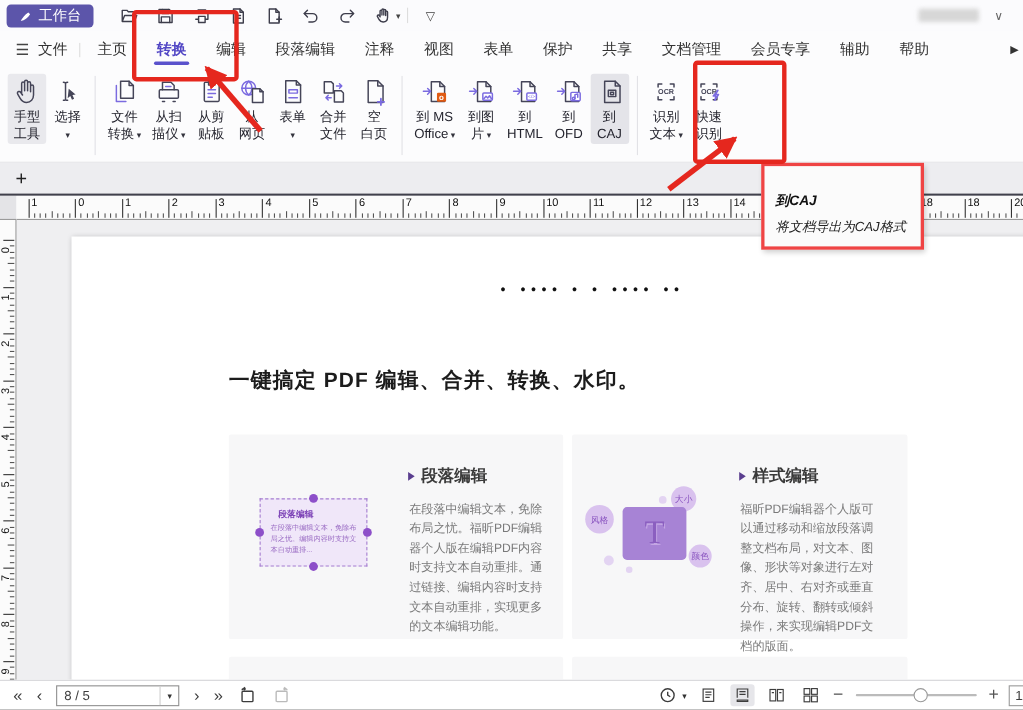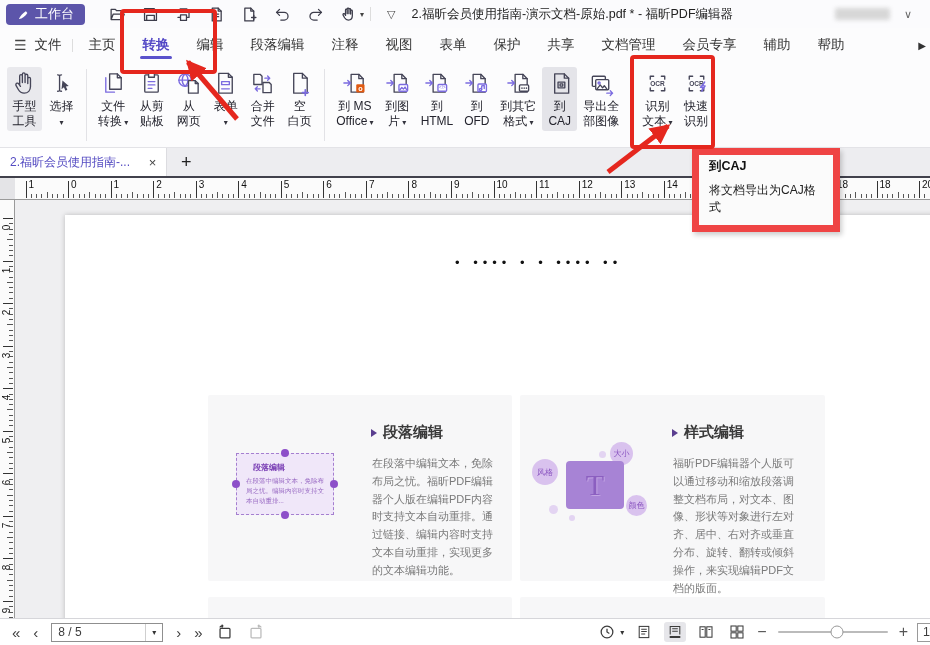--- a/index.html
+++ b/index.html
@@ -93,22 +93,22 @@
   
   .bubble{position:absolute;border-radius:50%;background:#d9c2ee;color:#8a55c0;display:flex;
           align-items:center;justify-content:center;font-size:8px;}
   .tsquare{position:absolute;left:46px;top:66px;width:58px;height:48px;background:#a783d5;
            border-radius:4px;display:flex;align-items:center;justify-content:center;
            font-family:"Liberation Serif",serif;font-size:30px;color:#8b5fc0;
            text-shadow:1px 1px 0 #c4a6e4;}
   .mini-dot{position:absolute;border-radius:50%;background:#e3d4f2;}
   
   .tooltip{position:absolute;left:692px;top:148px;width:148px;background:#fbfbfb;
-           border:7px solid #ef4444;box-shadow:2px 3px 5px rgba(0,0,0,.2);z-index:40;
-           padding:3px 10px 9px;box-sizing:border-box;}
+           border:3px solid #ef4444;box-shadow:2px 3px 5px rgba(0,0,0,.2);z-index:40;
+           padding:23px 10px 9px;box-sizing:border-box;font-style:italic;}
   .tt-title{font-size:12.5px;font-weight:bold;color:#111;margin-bottom:7px;}
   .tt-desc{font-size:12px;color:#222;}
   
   .statusbar{position:relative;height:27px;background:#fff;border-top:1px solid #d6d6da;
              box-sizing:border-box;font-size:13px;color:#3c3c3c;}
   .sb-left{position:absolute;left:12px;top:0;bottom:0;display:flex;align-items:center;gap:13px;}
   .sb-nav{font-size:15px;color:#3c3c3c;line-height:1;}
   .pagebox{width:112px;height:19px;border:1px solid #8f8f8f;background:#fff;display:flex;
            align-items:center;font-size:12px;padding-left:6px;box-sizing:border-box;}
   .pagebox .pb-caret{margin-left:auto;border-left:1px solid #cfcfcf;height:100%;width:16px;
@@ -170,21 +170,20 @@
             <path d="M13.5 4L17 7.5 13.5 11"></path>
             <path d="M17 7.5H8a4.5 4.5 0 000 9h4"></path>
           </svg></span>
         <span class="qicon"><svg viewBox="0 0 20 20" fill="none" stroke="#3d3d4b" stroke-width="1.5" stroke-linecap="round" stroke-linejoin="round">
             <path d="M6.5 10V4.8a1 1 0 012 0V9m0-4.8V3.6a1 1 0 012 0V9m0-5a1 1 0 012 0v5.5m0-3.7a1 1 0 012 0v5.7c0 3-1.8 5-4.7 5-2.3 0-3.3-1-4.4-2.7l-1.7-3c-.4-.8-.1-1.6.7-1.8.6-.1 1.1.2 1.4.7l.8 1.3"></path>
           </svg></span>
         <span class="q-caret">▾</span>
       </span>
     <span class="tb-sep"></span>
     <span class="tb-chev">▽</span>
-    <span class="doc-title">2.福昕会员使用指南-演示文档-原始.pdf * - 福昕PDF编辑器</span>
     <span class="tb-spacer"></span>
     <span class="account-blur"></span>
     <span class="acct-chev">∨</span>
   </div>
 
   <div class="menubar">
     <span class="hamburger">☰</span>
     <span class="menu-file">文件</span>
     <span class="menu-vsep"></span>
     <span style="display:flex;align-items:center;">
@@ -226,20 +225,30 @@
         <span class="ticon"><svg viewBox="0 0 28 28" fill="none" stroke="#454558" stroke-width="1.4" stroke-linecap="round" stroke-linejoin="round">
             <path stroke="#7b6be0" d="M6 8v15h9"></path>
             <path d="M10 4h8l4 4v12H10z"></path>
             <path d="M18 4v4h4"></path>
           </svg></span>
         <span class="lbl">文件
 转换<span class="crt"> ▾</span></span>
       </div>
       <div class="tbtn">
         <span class="ticon"><svg viewBox="0 0 28 28" fill="none" stroke="#454558" stroke-width="1.4" stroke-linecap="round" stroke-linejoin="round">
+            <path d="M8 12V5h8l3 3v4"></path>
+            <path stroke="#7b6be0" d="M11 9h5"></path>
+            <rect x="5" y="12" width="18" height="8" rx="1"></rect>
+            <path d="M8 23h2m8 0h2"></path>
+          </svg></span>
+        <span class="lbl">从扫
+描仪<span class="crt"> ▾</span></span>
+      </div>
+      <div class="tbtn">
+        <span class="ticon"><svg viewBox="0 0 28 28" fill="none" stroke="#454558" stroke-width="1.4" stroke-linecap="round" stroke-linejoin="round">
             <rect x="7" y="5" width="14" height="18" rx="1"></rect>
             <rect x="11" y="3.5" width="6" height="4" fill="#fff"></rect>
             <path stroke="#7b6be0" d="M10.5 12h7M10.5 15.5h7M10.5 19h4"></path>
           </svg></span>
         <span class="lbl">从剪
 贴板</span>
       </div>
       <div class="tbtn">
         <span class="ticon"><svg viewBox="0 0 28 28" fill="none" stroke="#454558" stroke-width="1.4" stroke-linecap="round" stroke-linejoin="round">
             <circle cx="10.5" cy="10.5" r="6.5" stroke="#7b6be0"></circle>
@@ -317,54 +326,30 @@
             <path d="M10.5 4.5h8L23 9v14H10.5z"></path>
             <path d="M18.5 4.5V9H23"></path>
             <path stroke="#7b6be0" d="M3 13.5h6.5M7 10.8l2.7 2.7L7 16.2"></path>
             <rect x="15.5" y="14.5" width="8.8" height="8" rx="1" fill="#fff" stroke="#7b6be0"></rect>
             <circle cx="18.2" cy="20.2" r="1.2" stroke="#7b6be0"></circle>
             <path stroke="#7b6be0" d="M19.4 20.2v-3.6l2.6-.6v3.2"></path>
           </svg></span>
         <span class="lbl">到
 OFD</span>
       </div>
-      <div class="tbtn">
-        <span class="ticon"><svg viewBox="0 0 28 28" fill="none" stroke="#454558" stroke-width="1.4" stroke-linecap="round" stroke-linejoin="round">
-            <path d="M10.5 4.5h8L23 9v14H10.5z"></path>
-            <path d="M18.5 4.5V9H23"></path>
-            <path stroke="#7b6be0" d="M3 13.5h6.5M7 10.8l2.7 2.7L7 16.2"></path>
-            <rect x="15" y="15.5" width="9.5" height="6.5" rx="1" fill="#fff"></rect>
-            <circle cx="17.6" cy="18.8" r=".8" fill="#454558" stroke="none"></circle>
-            <circle cx="19.9" cy="18.8" r=".8" fill="#454558" stroke="none"></circle>
-            <circle cx="22.2" cy="18.8" r=".8" fill="#454558" stroke="none"></circle>
-          </svg></span>
-        <span class="lbl">到其它
-格式<span class="crt"> ▾</span></span>
-      </div>
       <div class="tbtn highlighted">
         <span class="ticon"><svg viewBox="0 0 28 28" fill="none" stroke="#454558" stroke-width="1.4" stroke-linecap="round" stroke-linejoin="round">
             <path d="M9 4h10l4.5 4.5V24H9z"></path>
             <path d="M19 4v4.5h4.5"></path>
             <rect x="12.5" y="12.5" width="7" height="6"></rect>
             <rect x="14.6" y="14.4" width="2.8" height="2.3"></rect>
           </svg></span>
         <span class="lbl">到
 CAJ</span>
       </div>
-      <div class="tbtn">
-        <span class="ticon"><svg viewBox="0 0 28 28" fill="none" stroke="#454558" stroke-width="1.4" stroke-linecap="round" stroke-linejoin="round">
-            <rect x="4.5" y="6.5" width="13.5" height="10.5" rx="1"></rect>
-            <rect x="8" y="10" width="13.5" height="10.5" rx="1" fill="#fff"></rect>
-            <circle cx="11.5" cy="13.5" r="1.1" stroke="#7b6be0"></circle>
-            <path d="M9.5 19.5l3.2-4 2.4 3 1.8-2.2 2.6 3.2"></path>
-            <path stroke="#7b6be0" d="M19.5 24h6m-2.4-2.4L25.5 24l-2.4 2.4"></path>
-          </svg></span>
-        <span class="lbl">导出全
-部图像</span>
-      </div>
       <span class="tsep"></span>
       <div class="tbtn">
         <span class="ticon"><svg viewBox="0 0 28 28" fill="none" stroke="#454558" stroke-width="1.4" stroke-linecap="round" stroke-linejoin="round">
             <path d="M6.5 9.5v-3h3.5M18 6.5h3.5v3M21.5 18.5v3H18M10 21.5H6.5v-3"></path>
             <text x="14" y="16.3" font-size="6.8" font-weight="bold" fill="#454558" stroke="none" text-anchor="middle" font-family="sans-serif">OCR</text>
           </svg></span>
         <span class="lbl">识别
 文本<span class="crt"> ▾</span></span>
       </div>
       <div class="tbtn">
@@ -372,24 +357,20 @@
             <path d="M6.5 9.5v-3h3.5M18 6.5h3.5v3M21.5 18.5v3H18M10 21.5H6.5v-3"></path>
             <text x="14" y="16.3" font-size="6.8" font-weight="bold" fill="#454558" stroke="none" text-anchor="middle" font-family="sans-serif">OCR</text>
             <path stroke="#7b6be0" d="M22.5 12.5l-2.5 4h3l-3.5 5.5 1-4H18z"></path>
           </svg></span>
         <span class="lbl">快速
 识别</span>
       </div>
     </div>
 
   <div class="tabbar">
-    <div class="tab">
-      <span class="tab-label">2.福昕会员使用指南-...</span>
-      <span class="tab-close">×</span>
-    </div>
     <span class="tab-add">+</span>
   </div>
 
   <div class="ruler-row">
     <div class="ruler-corner"></div>
     <div class="hruler">
         <div class="tkM" style="left: 10.5px;"></div>
         <span class="tknum" style="left: 13.5px;">1</span>
         <div class="tkm" style="left: 15.8187px;"></div>
         <div class="tkm" style="left: 21.1375px;"></div>
@@ -669,20 +650,21 @@
         <div class="vtkm" style="top: 390.312px;"></div>
         <div class="vtkm" style="top: 395.631px;"></div>
         <div class="vtkM" style="top: 400.95px;"></div>
         <span class="vtknum" style="top: 404.95px;">9</span>
         <div class="vtkm" style="top: 406.269px;"></div>
         <div class="vtkm" style="top: 411.587px;"></div>
         <div class="vtkm" style="top: 416.906px;"></div>
       </div>
     <div class="page">
       <div class="pg-dots">• •••• • • •••• ••</div>
+      <div class="pg-headline">一键搞定 PDF 编辑、合并、转换、水印。</div>
 
       <div class="card card1">
         <div class="dashedbox">
           <span class="handle" style="left:44px;top:-5px;"></span>
           <span class="handle" style="left:44px;bottom:-5px;"></span>
           <span class="handle" style="left:-5px;top:26px;"></span>
           <span class="handle" style="right:-5px;top:26px;"></span>
           <div class="db-title">段落编辑</div>
           <div class="db-body">在段落中编辑文本，免除布局之忧。编辑内容时支持文本自动重排...</div>
         </div>

